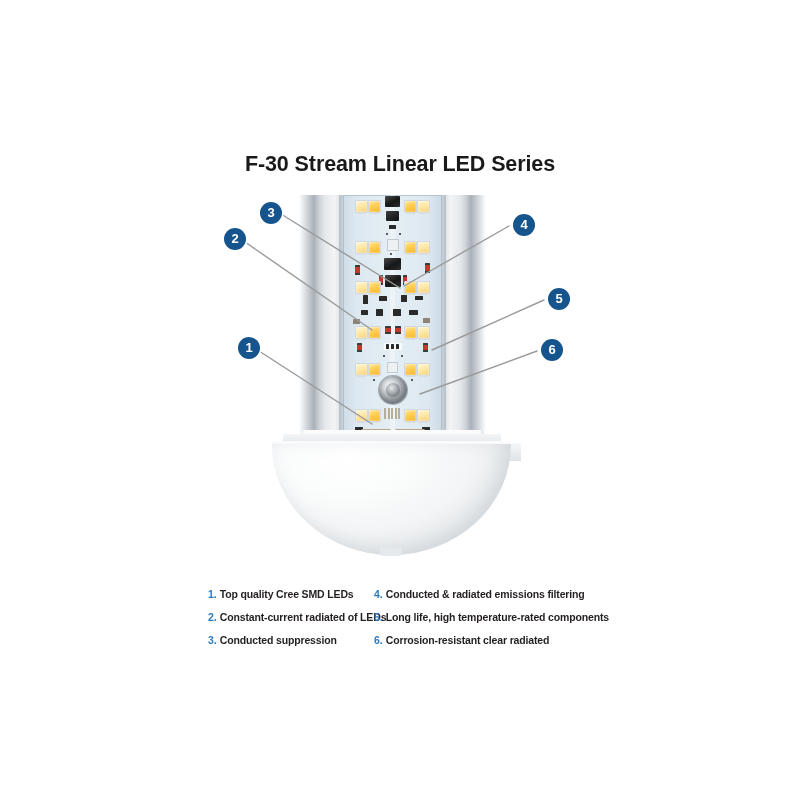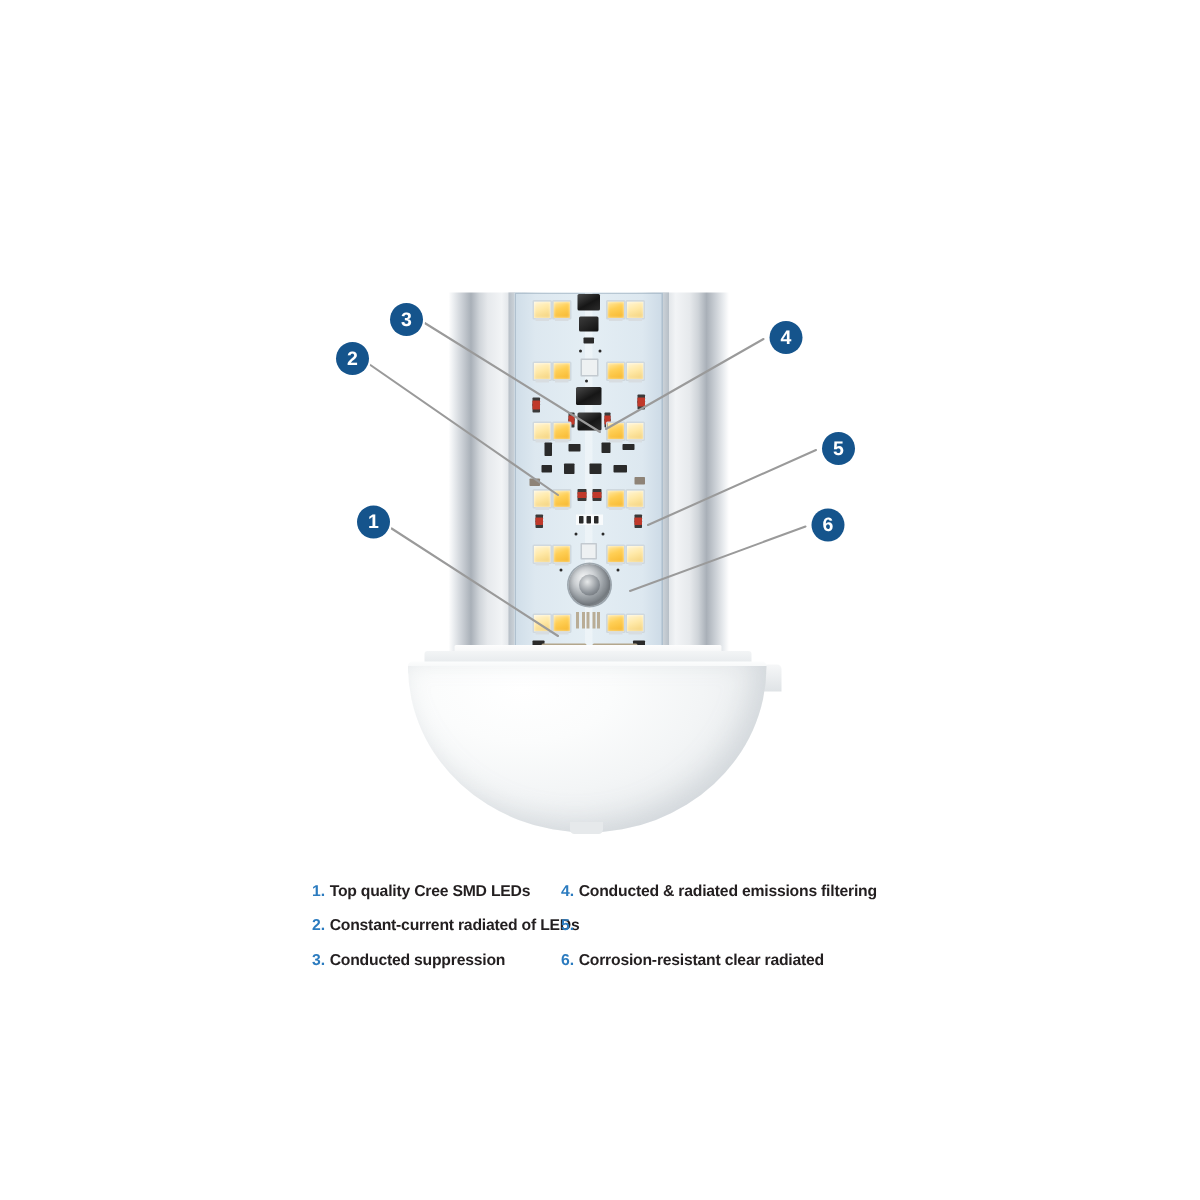--- a/index.html
+++ b/index.html
@@ -318,20 +318,21 @@
   .legend-text {
     font-weight: bold;
     letter-spacing: -0.15px;
   }
 </style>
 </head>
 <body>
 
 <div id="page">
 
+  <div id="title">F-30 Stream Linear LED Series</div>
 
   <div id="figure">
 
     <div class="fixture">
       <div class="housing"></div>
       <div class="channel"></div>
 
       <div class="pcb">
 
         <div class="led warm" style="left:12px;  top:5px;"></div>
@@ -465,20 +466,21 @@
         <span class="legend-text">Conducted suppression</span>
       </div>
     </div>
     <div class="legend-col right">
       <div class="legend-item">
         <span class="legend-num">4.</span>
         <span class="legend-text">Conducted &amp; radiated emissions filtering</span>
       </div>
       <div class="legend-item">
         <span class="legend-num">5.</span>
+        <span class="legend-text">Long life, high temperature-rated components</span>
       </div>
       <div class="legend-item">
         <span class="legend-num">6.</span>
         <span class="legend-text">Corrosion-resistant clear radiated</span>
       </div>
     </div>
   </div>
 
 </div>
 

